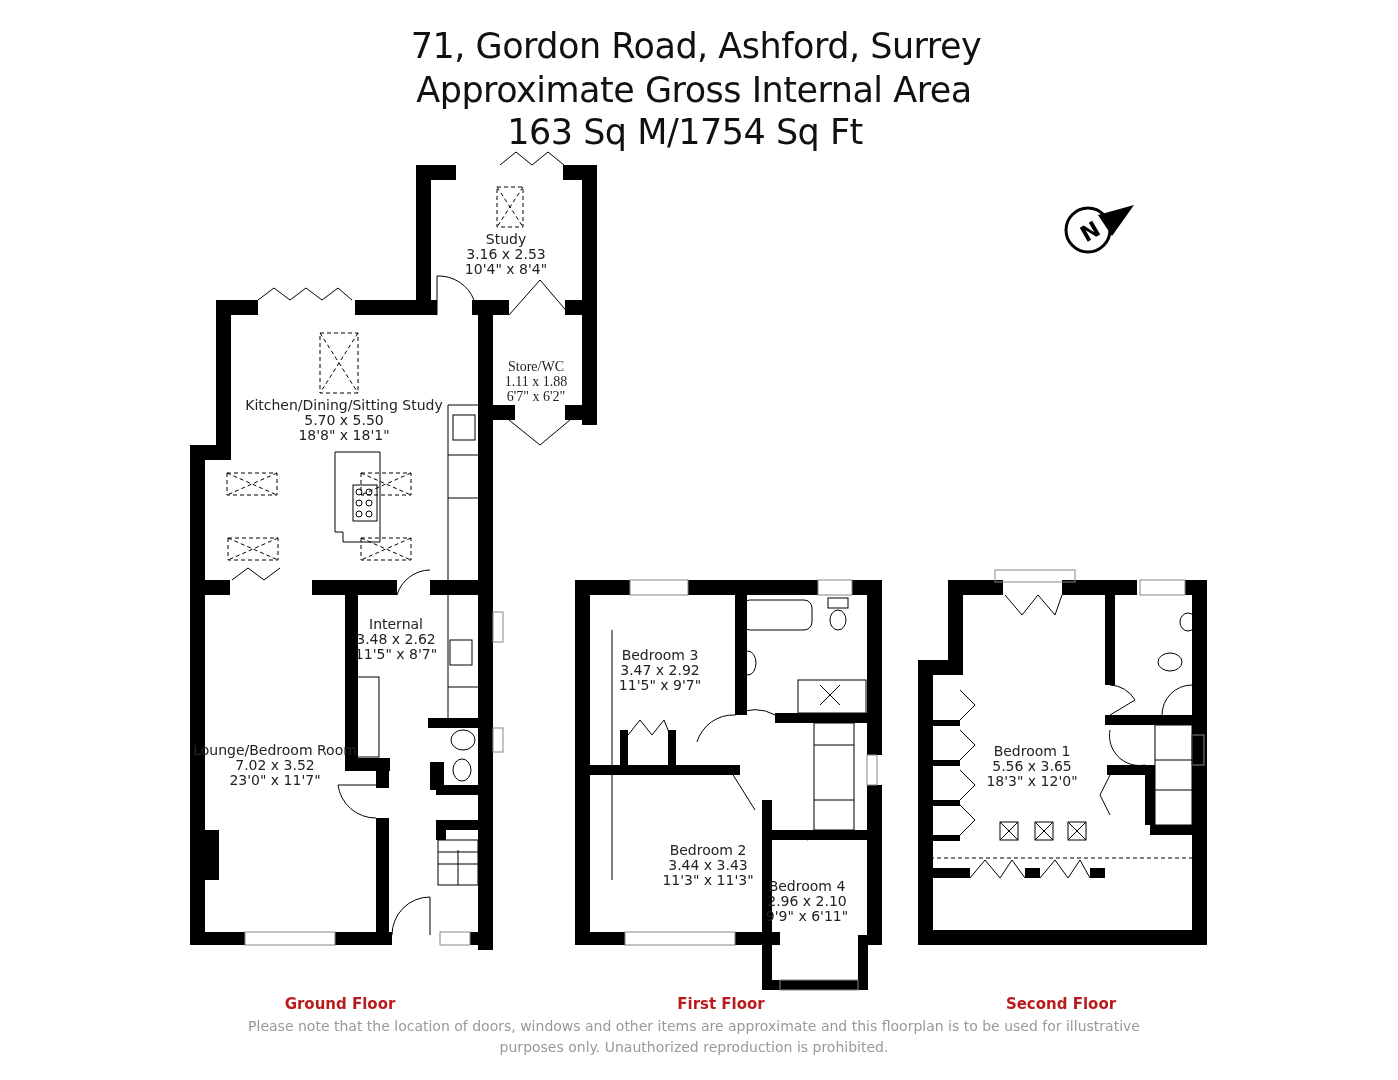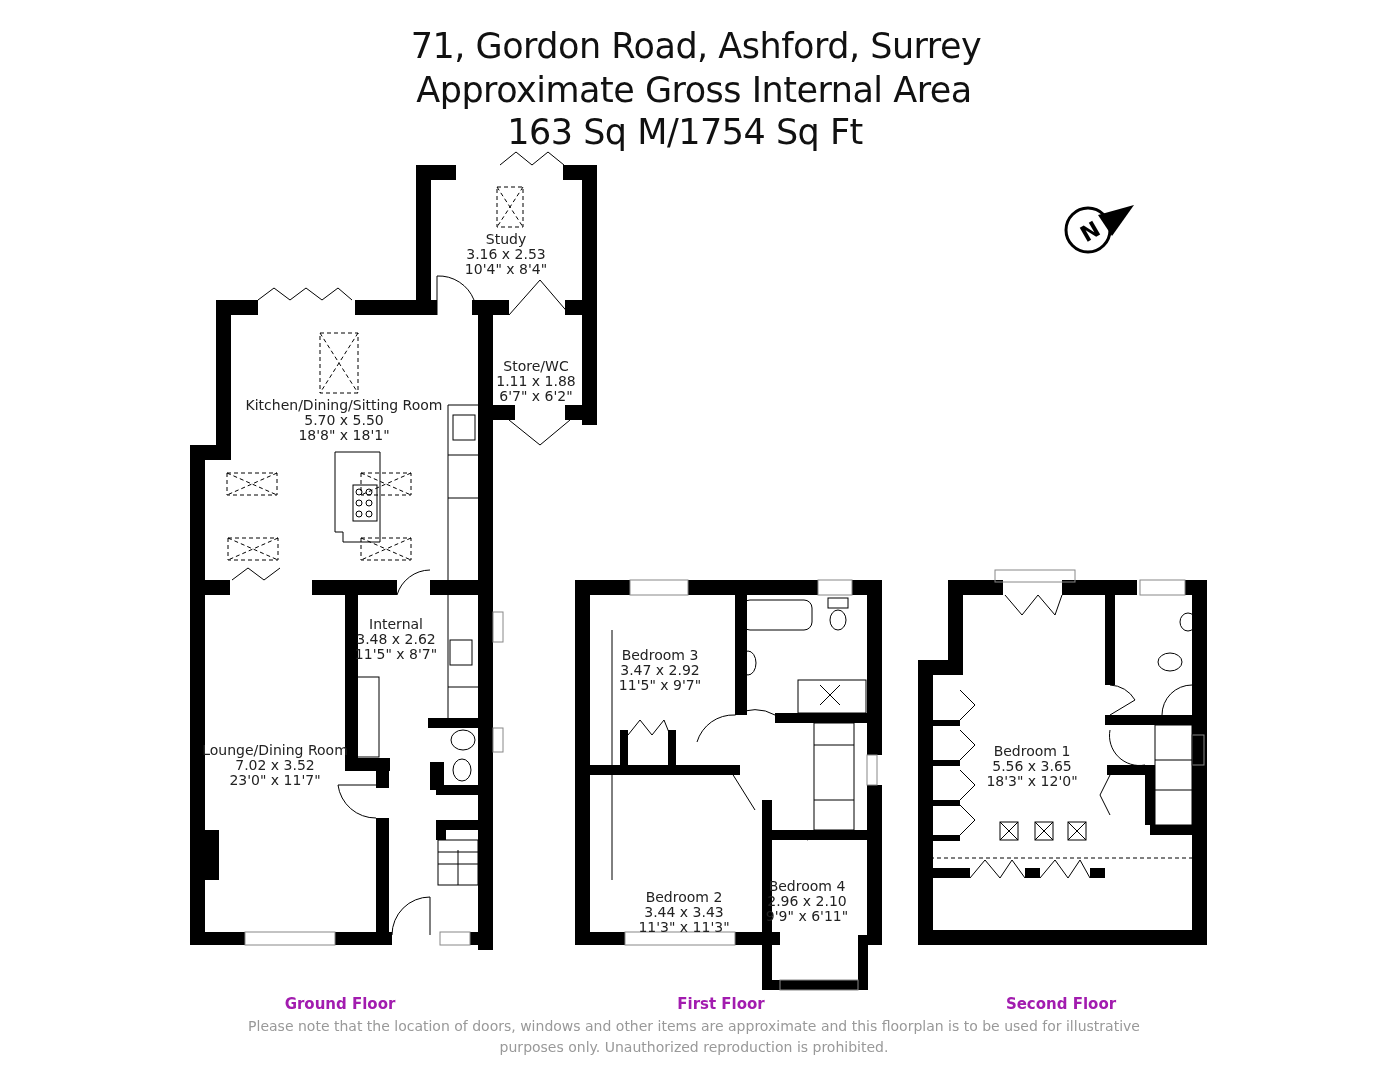--- a/index.html
+++ b/index.html
@@ -3,21 +3,21 @@
 <meta charset="utf-8">
 <style>
   html, body { margin: 0; padding: 0; background: #ffffff; }
   body { width: 1398px; height: 1080px; position: relative; overflow: hidden; font-family: "DejaVu Sans", sans-serif; color: #111; }
   .title { position: absolute; left: 0; width: 1398px; text-align: center; font-family: "DejaVu Sans", sans-serif; font-size: 35px; line-height: 40px; color: #111; letter-spacing: -0.5px; }
   .t1 { top: 26px; left: -3px; }
   .t2 { top: 70px; left: -5px; }
   .t3 { top: 112px; left: -14px; }
   svg.plan { position: absolute; left: 0; top: 0; }
   .room-label { position: absolute; text-align: center; font-size: 14px; line-height: 15px; color: #222; transform: translateX(-50%); white-space: nowrap; background: transparent; }
-  .floor-label { position: absolute; font-size: 15px; font-weight: bold; color: #a21caf; transform: translateX(-50%); white-space: nowrap; }
+  .floor-label { position: absolute; font-size: 15px; font-weight: bold; color: #b91c1c; transform: translateX(-50%); white-space: nowrap; }
   .disclaimer { position: absolute; left: 0; width: 1388px; text-align: center; font-size: 14px; line-height: 20px; color: #999; }
   .d1 { top: 1016px; }
   .d2 { top: 1037px; }
   .compass { position: absolute; left: 1060px; top: 200px; }
 </style>
 </head>
 <body>
 
 <div class="title t1">71, Gordon Road, Ashford, Surrey</div>
 <div class="title t2">Approximate Gross Internal Area</div>
@@ -241,47 +241,47 @@
   <circle cx="28" cy="30" r="22" fill="none" stroke="#000" stroke-width="3"></circle>
   <path d="M38,15 L74,5 L52,36 Z" fill="#000"></path>
   <text x="20" y="40" font-family="DejaVu Sans, sans-serif" font-size="22" font-weight="bold" transform="rotate(-30 28 30)" fill="#000">N</text>
 </svg>
 
 <div class="room-label" style="left:506px; top:232px;">
   <div>Study</div>
   <div>3.16 x 2.53</div>
   <div>10'4" x 8'4"</div>
 </div>
-<div class="room-label" style="left:536px; top:359px;">
+<div class="room-label" style="left:536px; top:359px;font-family:Liberation Serif, serif;">
   <div>Store/WC</div>
   <div>1.11 x 1.88</div>
   <div>6'7" x 6'2"</div>
 </div>
 <div class="room-label" style="left:344px; top:398px;">
-  <div>Kitchen/Dining/Sitting Room</div>
+  <div>Kitchen/Dining/Sitting Study</div>
   <div>5.70 x 5.50</div>
   <div>18'8" x 18'1"</div>
 </div>
 <div class="room-label" style="left:396px; top:617px;">
   <div>Internal</div>
   <div>3.48 x 2.62</div>
   <div>11'5" x 8'7"</div>
 </div>
 <div class="room-label" style="left:275px; top:743px;">
-  <div>Lounge/Dining Room</div>
+  <div>Lounge/Bedroom Room</div>
   <div>7.02 x 3.52</div>
   <div>23'0" x 11'7"</div>
 </div>
 
 <div class="room-label" style="left:660px; top:648px;">
   <div>Bedroom 3</div>
   <div>3.47 x 2.92</div>
   <div>11'5" x 9'7"</div>
 </div>
-<div class="room-label" style="left:684px; top:843px;margin-top:47px;">
+<div class="room-label" style="left:708px; top:843px;">
   <div>Bedroom 2</div>
   <div>3.44 x 3.43</div>
   <div>11'3" x 11'3"</div>
 </div>
 <div class="room-label" style="left:807px; top:879px;">
   <div>Bedroom 4</div>
   <div>2.96 x 2.10</div>
   <div>9'9" x 6'11"</div>
 </div>
 

